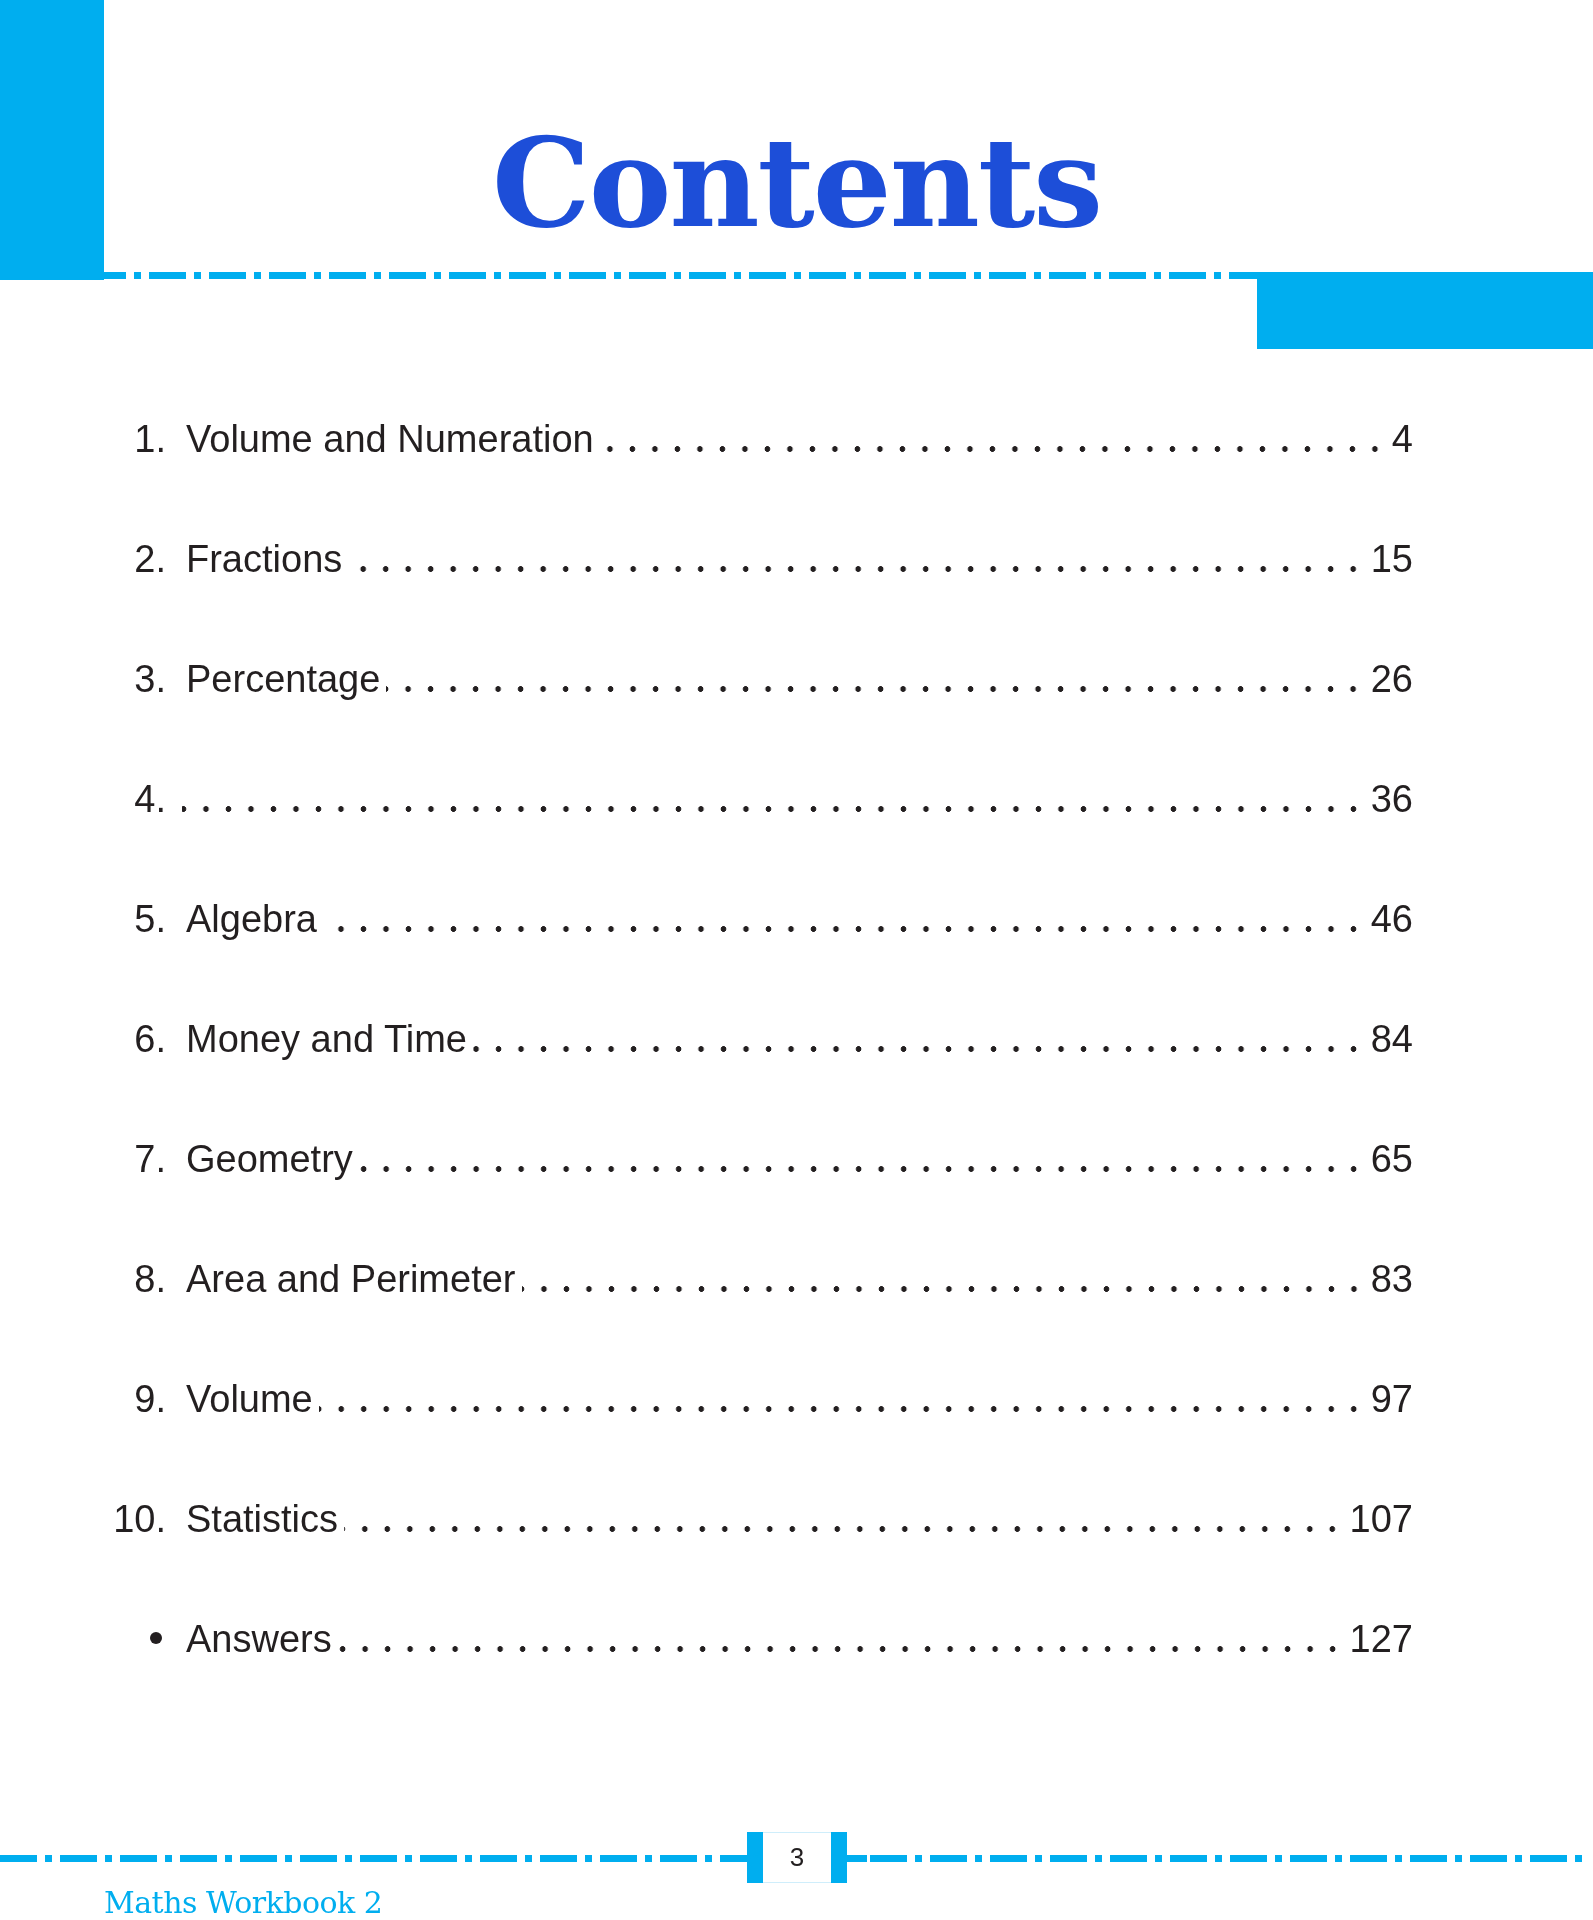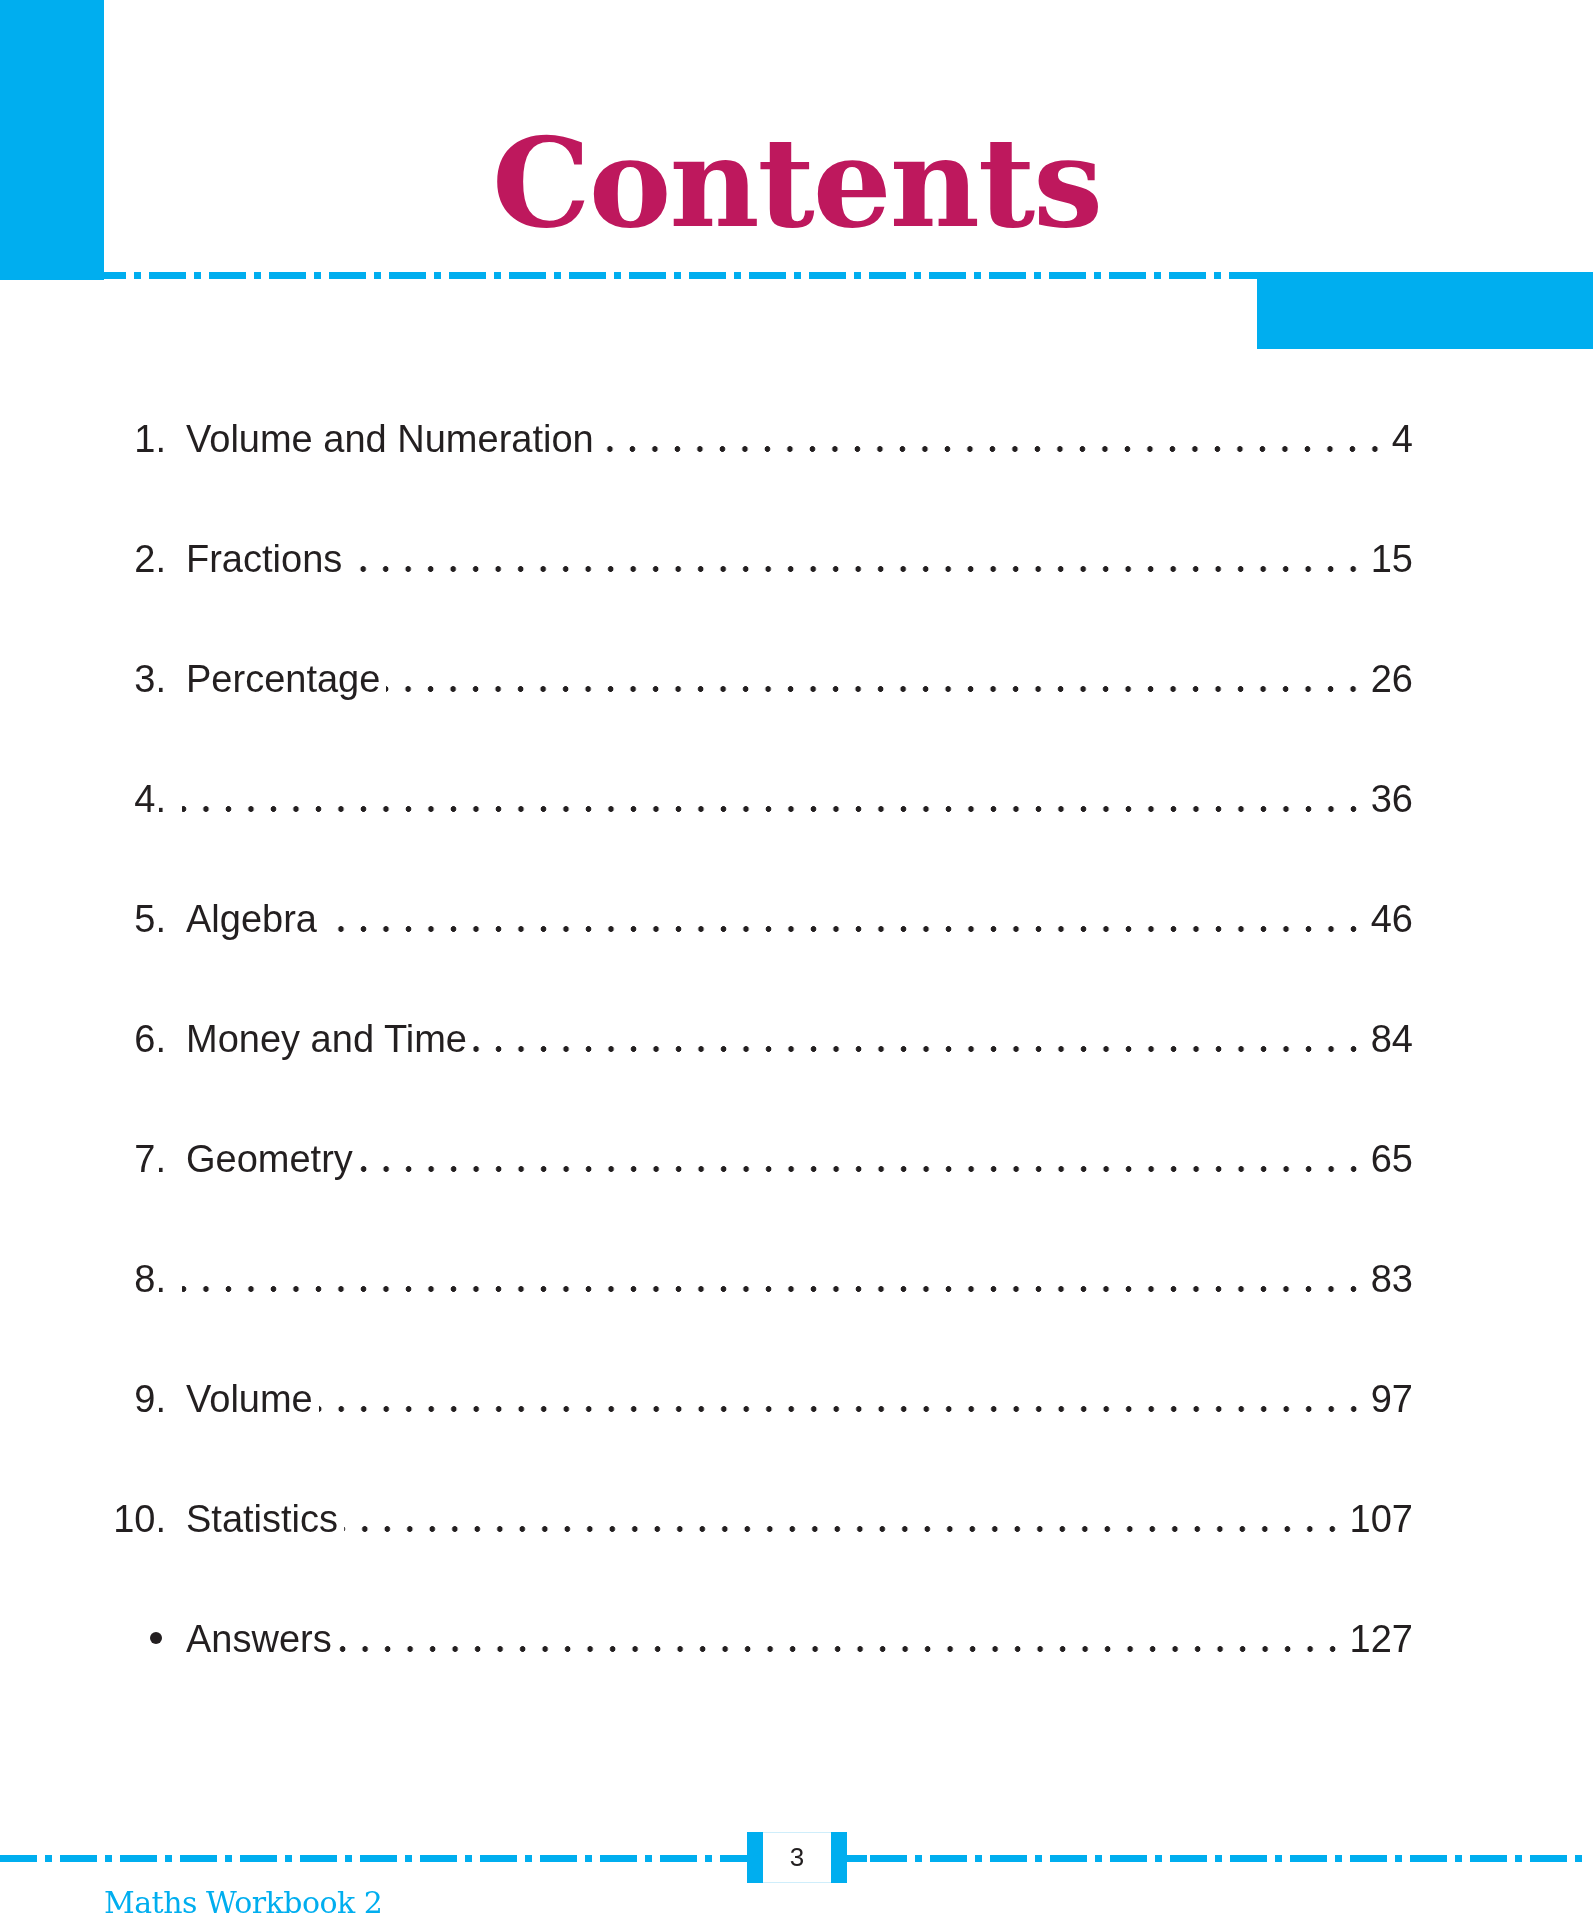--- a/index.html
+++ b/index.html
@@ -20,21 +20,21 @@
           #00aeef 45px, #00aeef 52px,
           transparent 52px, transparent 60px);
       background-size: 60px 7px;
       background-repeat: repeat-x;
     }
     .title {
       position: absolute; left: 0; width: 1593px; top: 118px;
       text-align: center;
       font-family: "DejaVu Serif", "Liberation Serif", serif;
       font-weight: bold; font-size: 124px; line-height: 130px;
-      color: #be185d; letter-spacing: -2px;
+      color: #1d4ed8; letter-spacing: -2px;
     }
     .toc-row {
       position: absolute; left: 100px; width: 1313px; height: 50px;
       display: flex; align-items: baseline;
       font-size: 38px; line-height: 50px;
     }
     .toc-num {
       width: 76px; text-align: right; padding-right: 10px; box-sizing: border-box;
       flex: 0 0 auto;
     }
@@ -121,20 +121,21 @@
     <span class="toc-page">84</span>
   </div>
   <div class="toc-row" style="top:1134px;">
     <span class="toc-num">7.</span>
     <span class="toc-label">Geometry</span>
     <span class="toc-leader"></span>
     <span class="toc-page">65</span>
   </div>
   <div class="toc-row" style="top:1254px;">
     <span class="toc-num">8.</span>
+    <span class="toc-label">Area and Perimeter</span>
     <span class="toc-leader"></span>
     <span class="toc-page">83</span>
   </div>
   <div class="toc-row" style="top:1374px;">
     <span class="toc-num">9.</span>
     <span class="toc-label">Volume</span>
     <span class="toc-leader"></span>
     <span class="toc-page">97</span>
   </div>
   <div class="toc-row" style="top:1494px;">

